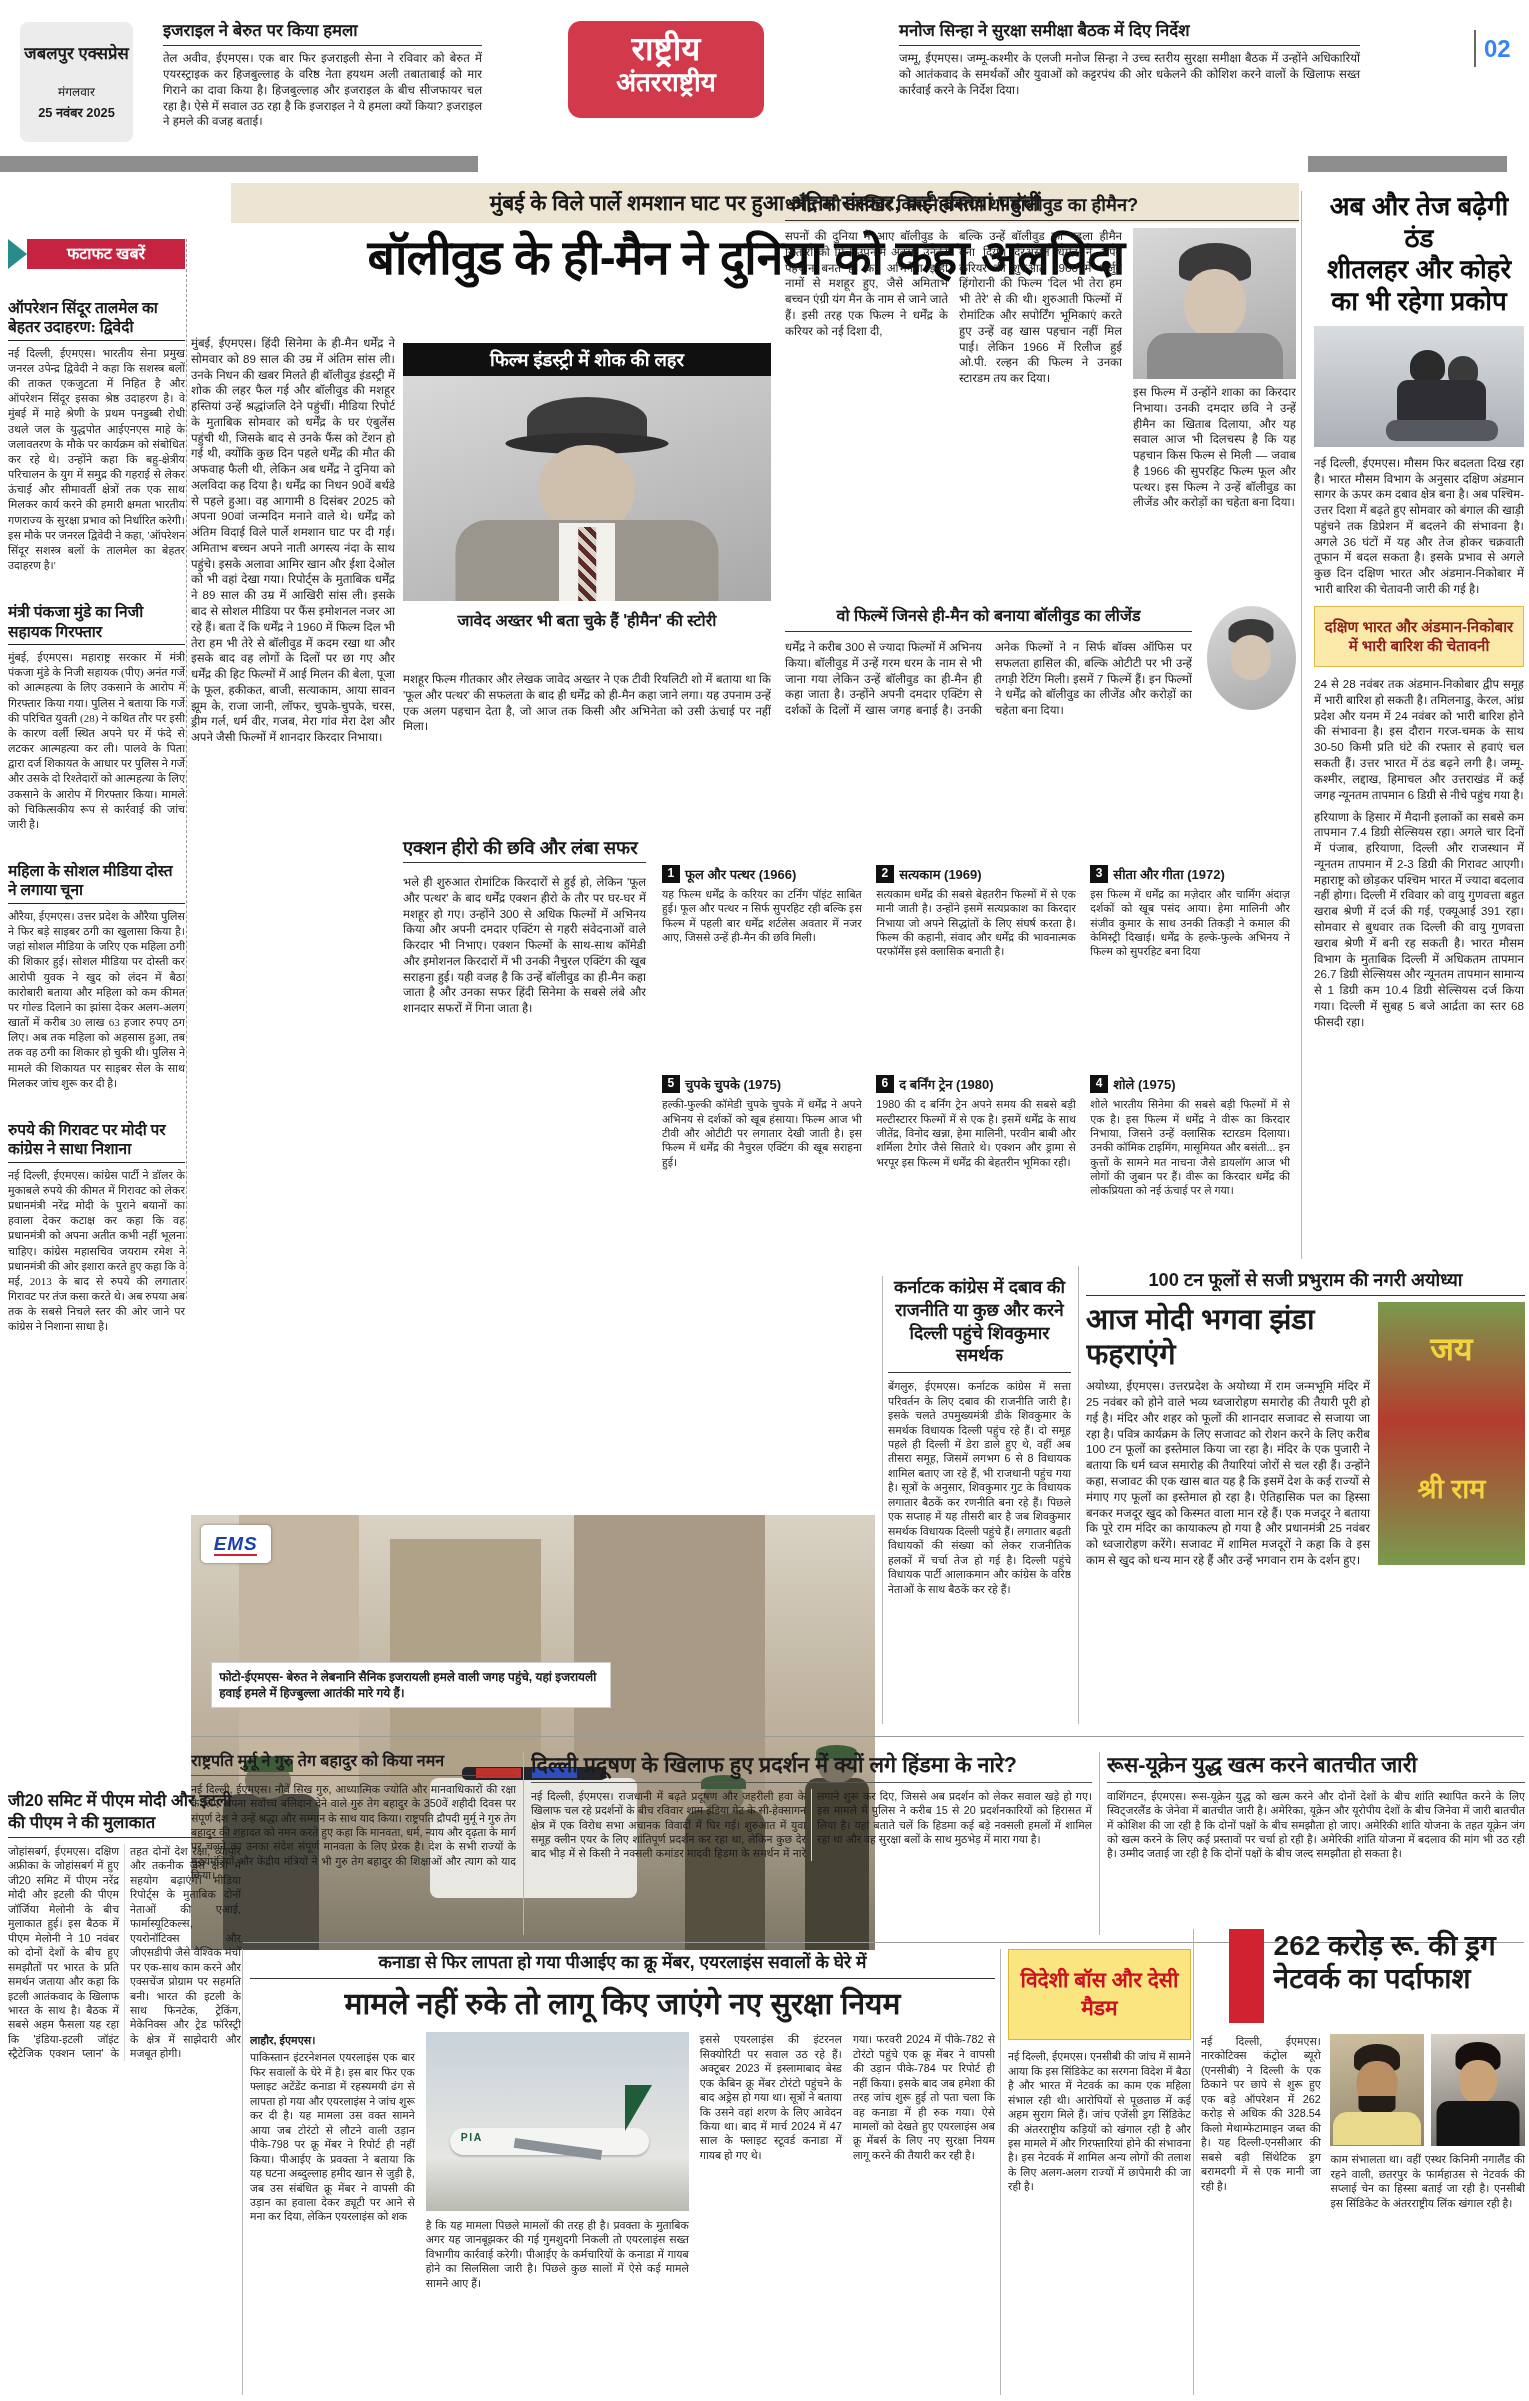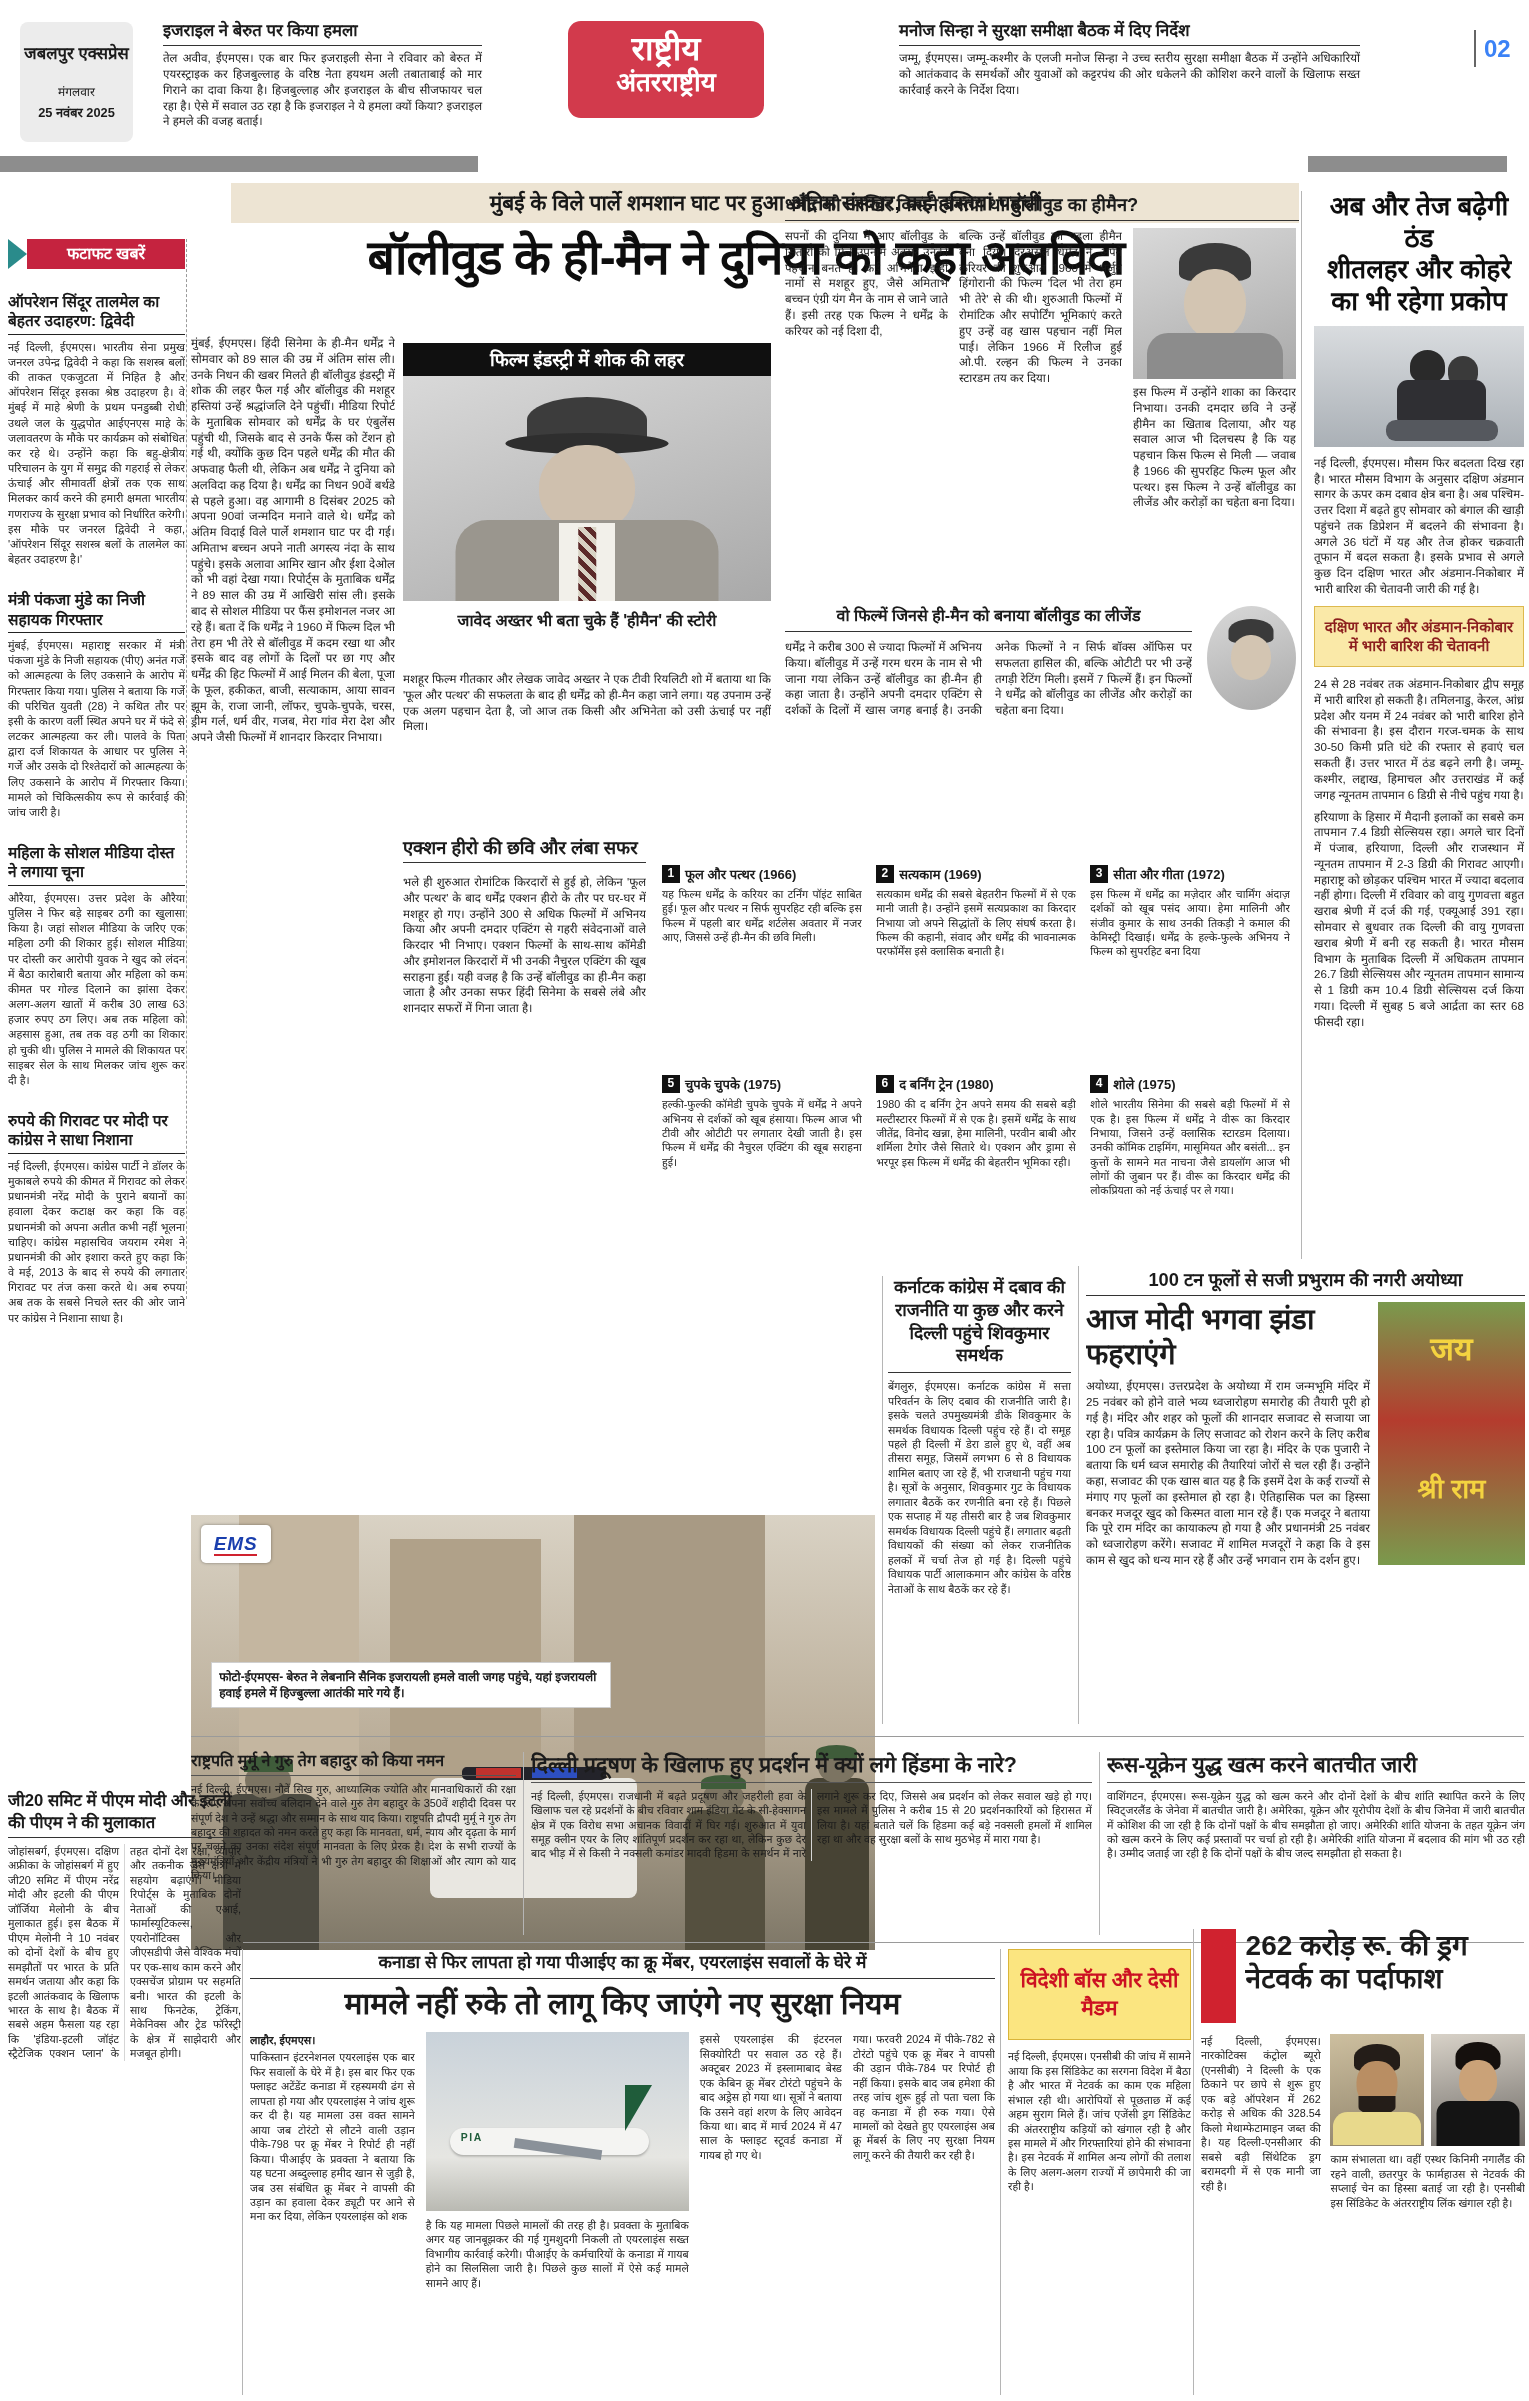--- a/index.html
+++ b/index.html
@@ -18,21 +18,21 @@
   .nameplate{background:#d23a4c;border-radius:12.8px;color:#fff;text-align:center;}
   .nameplate .l1{font-size:33px;font-weight:800;line-height:1.1;padding-top:9.6px;}
   .nameplate .l2{font-size:26px;font-weight:800;line-height:1.2;}
   .pagenum{font-size:24px;font-weight:800;border-left:2.4px solid #666;padding-left:8px;color:#3b82f6;}
   .graybar{background:#8d8d8d;}
   .tophead{font-size:16.7px;font-weight:800;border-bottom:1.6px solid #333;padding-bottom:4px;margin:0 0 4.8px 0;}
   
   .badge-row{display:flex;align-items:center;height:30px;}
   .badge-tri{width:0;height:0;border-top:15px solid transparent;border-bottom:15px solid transparent;border-left:19px solid #2a8b8b;}
   .badge-box{flex:1;background:#c5233f;color:#fff;font-size:16px;font-weight:800;line-height:30px;text-align:center;}
-  .qitem{margin-top:23px;}
+  .qitem{margin-top:29px;font-family:Liberation Serif, serif;}
   .qhead{font-size:15.5px;font-weight:800;line-height:1.25;border-bottom:1.6px solid #222;padding-bottom:3.2px;margin-bottom:4.8px;}
   .qbody{font-size:11px;line-height:1.38;text-align:justify;}
   
   .kickerbar{background:#ede4d3;font-size:21px;font-weight:800;line-height:40px;text-align:center;color:#171717;}
   .bighead{font-size:48px;font-weight:800;letter-spacing:-0.8px;text-align:center;line-height:1.05;color:#0d0d0d;}
   .capbar{background:#101010;color:#fff;font-size:18.3px;font-weight:800;line-height:33px;text-align:center;}
   .boxhead{font-size:16px;font-weight:800;text-align:center;line-height:1.25;}
   .subhead{font-size:18.3px;font-weight:800;border-bottom:1.6px solid #333;padding-bottom:3.2px;}
   .film .fnum{display:inline-block;width:17.5px;height:17.5px;background:#111;color:#fff;font-weight:800;font-size:12px;line-height:17.5px;text-align:center;margin-right:5.6px;vertical-align:top;}
   .film .ftitle{font-size:13px;font-weight:800;}
@@ -315,21 +315,21 @@
   </div>
 
   <div class="abs vline" style="left:1000px;top:1949px;height:446px;"></div>
   <div class="abs clip" style="left:1008px;top:1949px;width:183px;height:446px;">
     <div class="bossbox">विदेशी बॉस और देसी मैडम</div>
     <div class="body-sm jt" style="margin-top:9.6px;">नई दिल्ली, ईएमएस। एनसीबी की जांच में सामने आया कि इस सिंडिकेट का सरगना विदेश में बैठा है और भारत में नेटवर्क का काम एक महिला संभाल रही थी। आरोपियों से पूछताछ में कई अहम सुराग मिले हैं। जांच एजेंसी ड्रग सिंडिकेट की अंतरराष्ट्रीय कड़ियों को खंगाल रही है और इस मामले में और गिरफ्तारियां होने की संभावना है। इस नेटवर्क में शामिल अन्य लोगों की तलाश के लिए अलग-अलग राज्यों में छापेमारी की जा रही है।</div>
   </div>
 
   <div class="abs vline" style="left:1193px;top:1929px;height:466px;"></div>
   <div class="abs clip" style="left:1201px;top:1929px;width:324px;height:466px;">
-    <div style="display:flex;gap:9.6px;align-items:flex-start;">
+    <div style="display:flex;gap:9.6px;align-items:flex-start;margin-left:28px;">
       <div class="redblock" style="width:35px;height:94px;flex:0 0 35px;"></div>
       <div class="drughead">262 करोड़ रू. की ड्रग नेटवर्क का पर्दाफाश</div>
     </div>
     <div style="display:flex;gap:9.6px;margin-top:11px;">
       <div class="body-sm jt" style="width:120px;">नई दिल्ली, ईएमएस। नारकोटिक्स कंट्रोल ब्यूरो (एनसीबी) ने दिल्ली के एक ठिकाने पर छापे से शुरू हुए एक बड़े ऑपरेशन में 262 करोड़ से अधिक की 328.54 किलो मेथाम्फेटामाइन जब्त की है। यह दिल्ली-एनसीआर की सबसे बड़ी सिंथेटिक ड्रग बरामदगी में से एक मानी जा रही है।</div>
       <div style="width:195px;">
         <div style="display:flex;gap:6.4px;">
           <div class="ph mug" style="width:94px;height:112px;">
             <div style="position:absolute;left:50%;top:9.6px;transform:translateX(-50%);width:46px;height:27px;background:#241d18;border-radius:50% 50% 20% 20%;"></div>
             <div style="position:absolute;left:50%;top:27px;transform:translateX(-50%);width:41px;height:46px;background:#b98e63;border-radius:46%;"></div>

